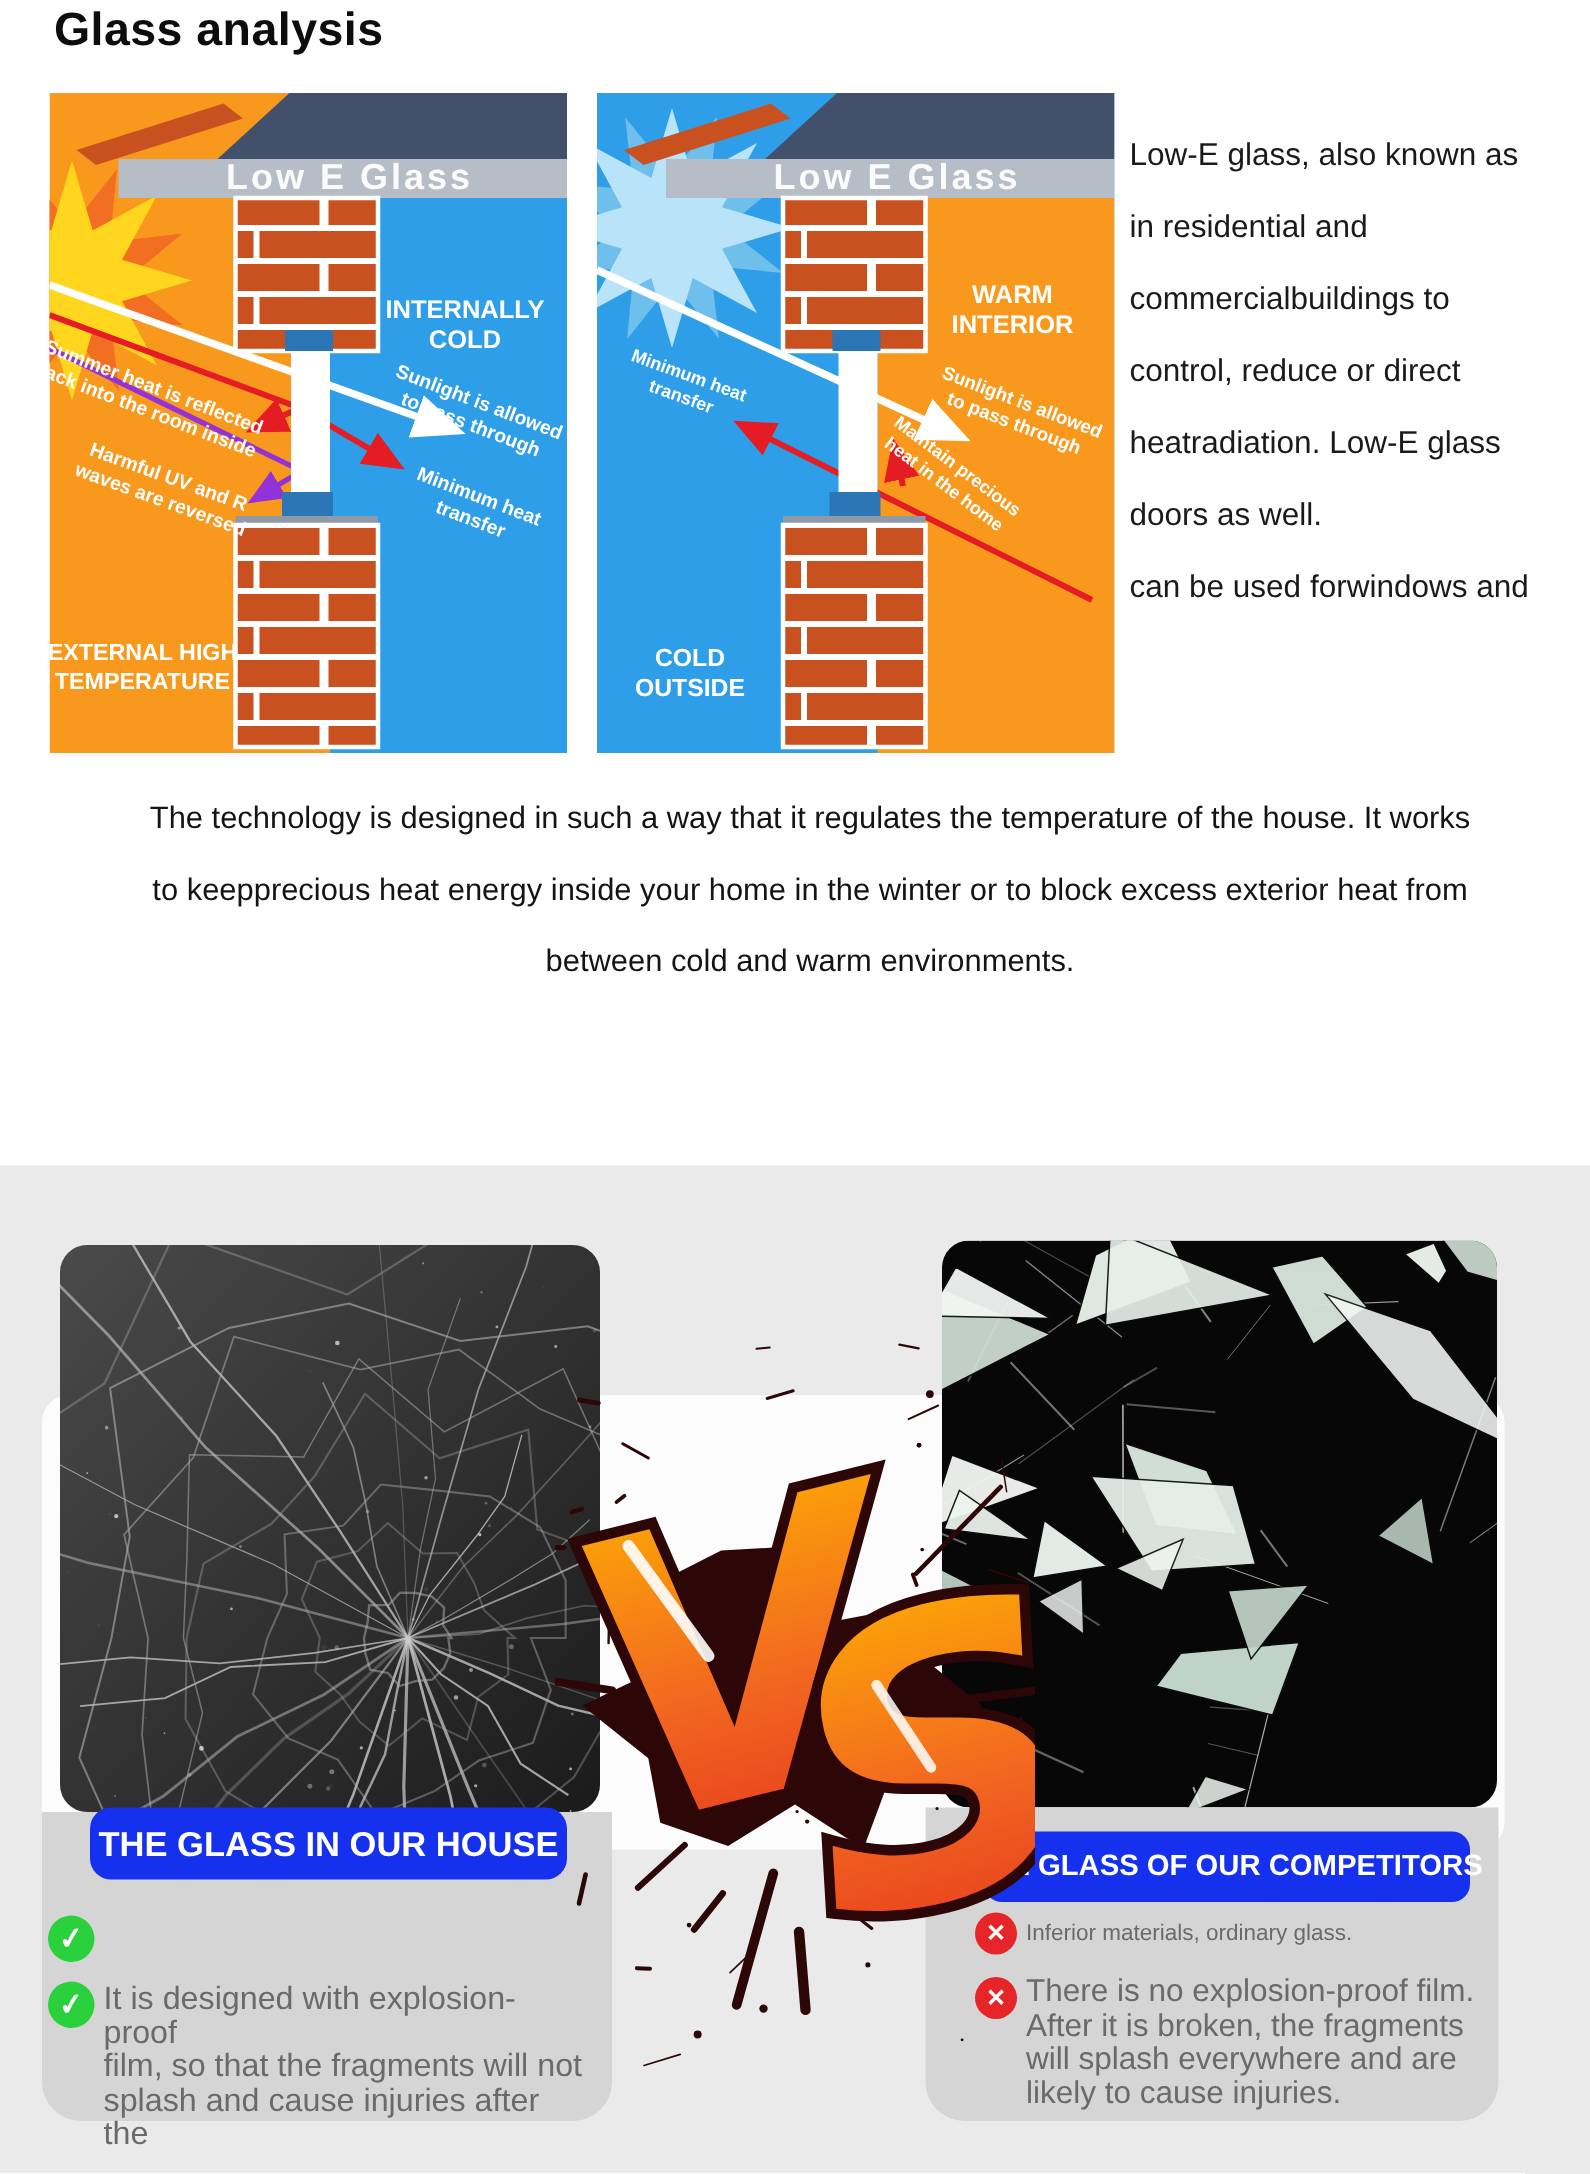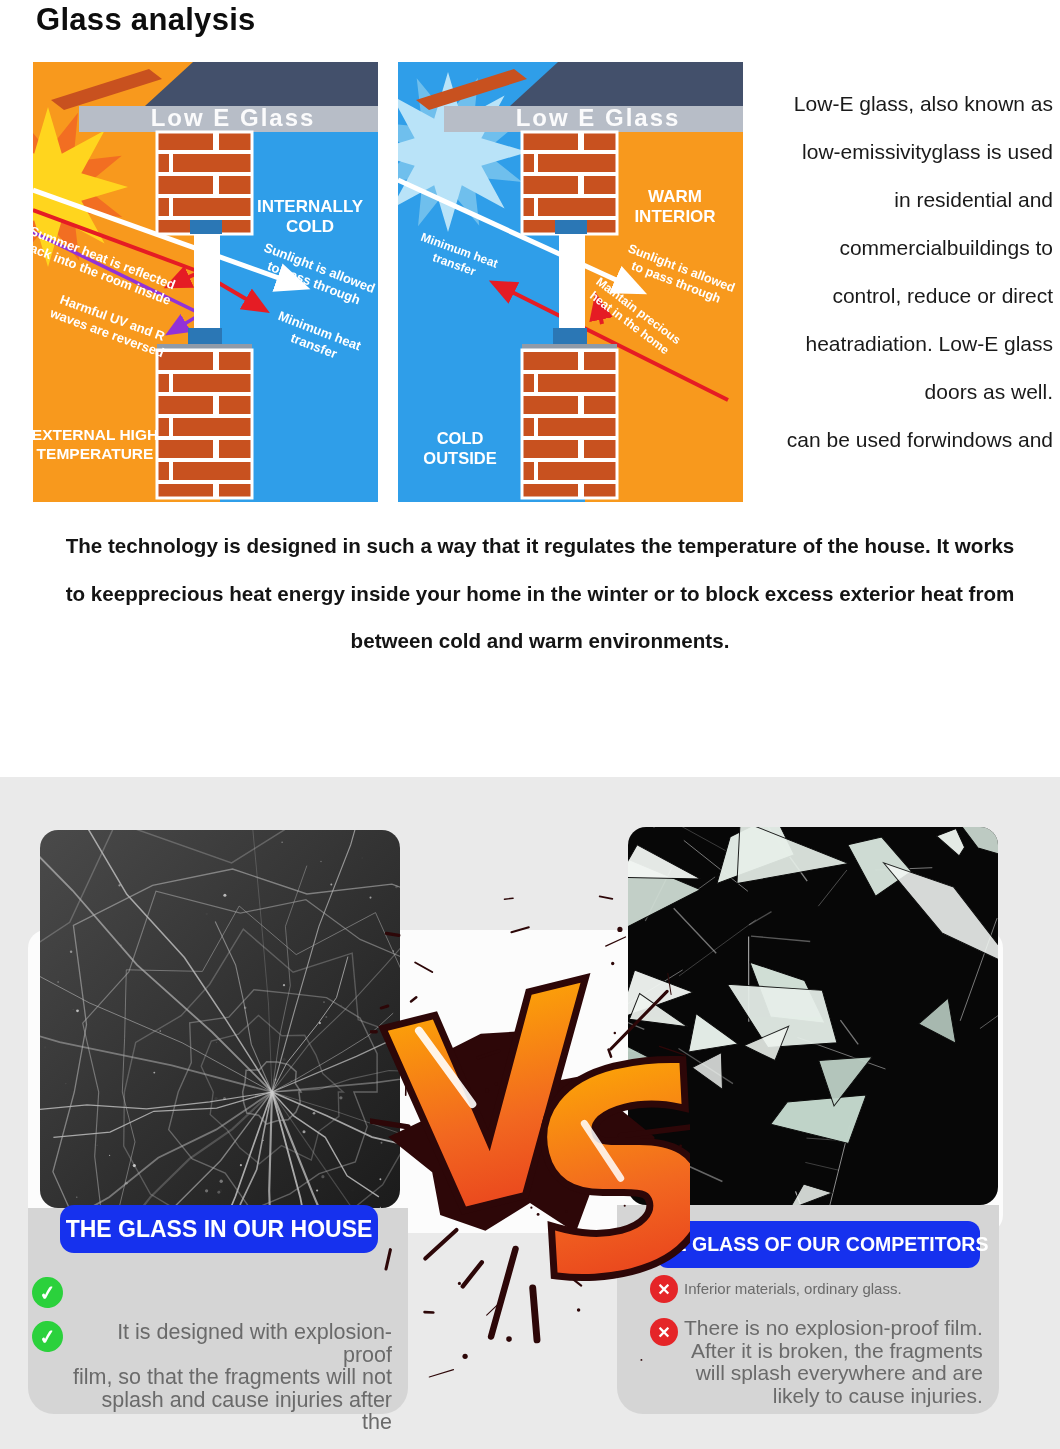--- a/index.html
+++ b/index.html
@@ -1,25 +1,25 @@
 <!DOCTYPE html>
 <html><head>
 <meta charset="utf-8">
 <style>
   html,body{margin:0;padding:0;background:#fff;}
   .page{position:relative;width:1060px;height:1449px;background:#fff;overflow:hidden;
         font-family:"Liberation Sans",sans-serif;}
-  .abs{position:absolute;text-align:right;}
+  .abs{position:absolute;}
   .page-title{left:36px;top:2px;font-size:31px;font-weight:800;color:#0d0d0d;letter-spacing:.3px;}
   .diagram{width:345px;height:440px;}
   .dg-label{font-family:"Liberation Sans",sans-serif;fill:#fff;font-weight:bold;}
   .intro{left:753px;top:80px;width:300px;font-size:21px;color:#1a1a1a;}
   .intro div{height:48px;line-height:48px;white-space:nowrap;}
   .desc{left:43px;top:522px;width:994px;font-size:20.6px;color:#141414;text-align:center;}
-  .desc div{height:47.6px;line-height:47.6px;white-space:nowrap;font-weight:bold;}
+  .desc div{height:47.6px;line-height:47.6px;white-space:nowrap;}
   .bottom{left:0;top:777px;width:1060px;height:672px;background:#eaeaea;}
   .white-card{left:28px;top:153px;width:975px;height:303px;background:#fcfcfc;border-radius:18px;z-index:1;}
   .gray-card{background:#d5d5d5;border-radius:0 0 26px 26px;z-index:2;}
   .gc-left{left:28px;top:431px;width:380px;height:206px;}
   .gc-right{left:617px;top:428px;width:382px;height:209px;}
   .photo{border-radius:18px;overflow:hidden;z-index:3;}
   .ph-left{left:40px;top:53px;width:360px;height:378px;}
   .ph-right{left:628px;top:50px;width:370px;height:378px;}
   .vs-box{left:370px;top:60px;width:320px;height:560px;z-index:5;pointer-events:none;}
   .btn{background:#1631ee;color:#fff;font-weight:bold;display:flex;align-items:center;justify-content:center;z-index:4;white-space:nowrap;}
@@ -154,21 +154,20 @@
       </g>
       <text class="dg-label" x="277" y="140" text-anchor="middle" font-size="17">WARM</text>
       <text class="dg-label" x="277" y="160" text-anchor="middle" font-size="17">INTERIOR</text>
       <text class="dg-label" x="62" y="382" text-anchor="middle" font-size="16.5">COLD</text>
       <text class="dg-label" x="62" y="402" text-anchor="middle" font-size="16.5">OUTSIDE</text>
     </svg>
   </div>
 
   <div class="abs intro">
     <div>Low-E glass, also known as</div>
-    <div>low-emissivityglass is used</div>
     <div>in residential and</div>
     <div>commercialbuildings to</div>
     <div>control, reduce or direct</div>
     <div>heatradiation. Low-E glass</div>
     <div>doors as well.</div>
     <div>can be used forwindows and</div>
   </div>
 
   <div class="abs desc">
     <div>The technology is designed in such a way that it regulates the temperature of the house. It works</div>

